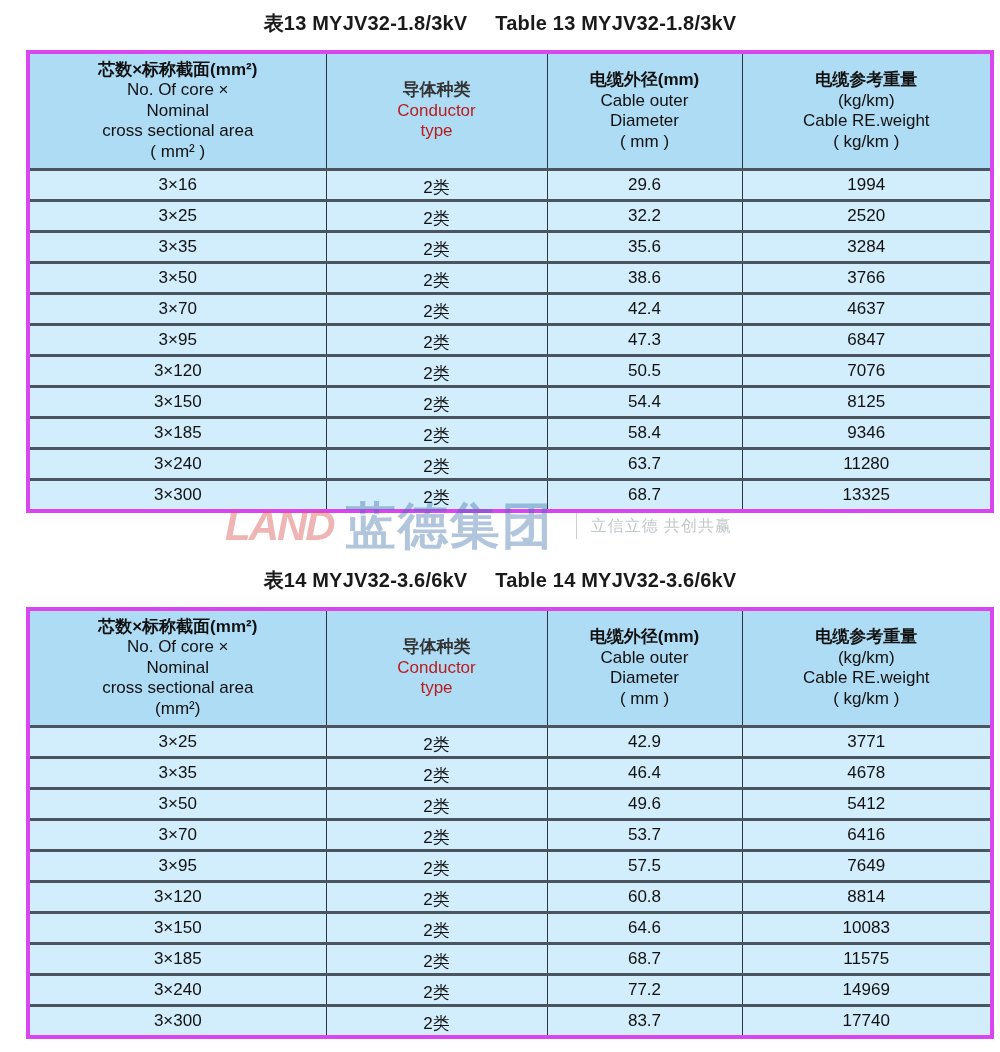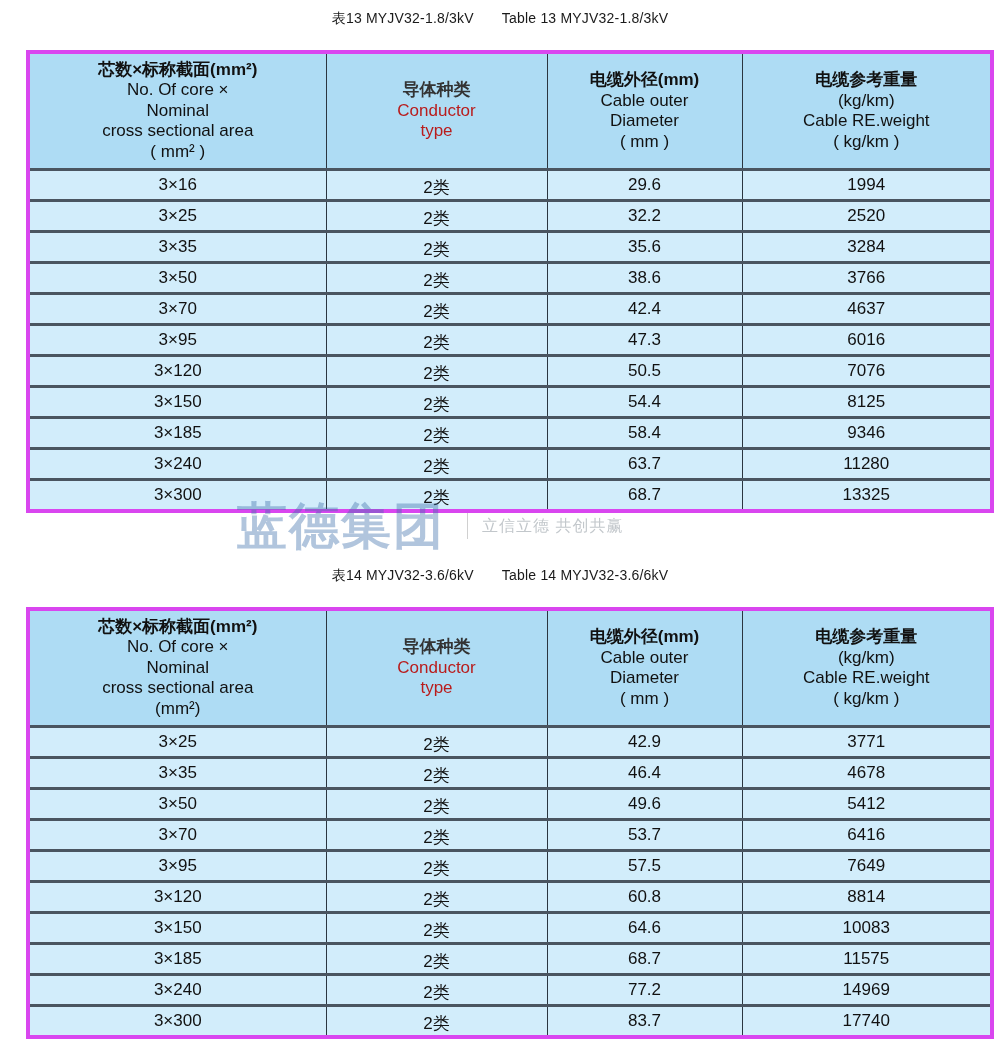--- a/index.html
+++ b/index.html
@@ -13,22 +13,22 @@
       position: relative;
       overflow: hidden;
       font-family: "Liberation Sans", "DejaVu Sans", sans-serif;
       color: #111111;
     }
     .caption {
       position: absolute;
       left: 0;
       width: 1000px;
       text-align: center;
-      font-size: 14px;
-      font-weight: normal;
+      font-size: 20px;
+      font-weight: bold;
       letter-spacing: 0.2px;
       color: #1a1a1a;
     }
     .caption span + span { margin-left: 28px; }
     #cap1 { top: 10px; }
     #cap2 { top: 567px; }
 
     table.spec {
       position: absolute;
       left: 26px;
@@ -187,21 +187,21 @@
       <tr>
         <td>3×70</td>
         <td class="type">2类</td>
         <td>42.4</td>
         <td>4637</td>
       </tr>
       <tr>
         <td>3×95</td>
         <td class="type">2类</td>
         <td>47.3</td>
-        <td>6016</td>
+        <td>6847</td>
       </tr>
       <tr>
         <td>3×120</td>
         <td class="type">2类</td>
         <td>50.5</td>
         <td>7076</td>
       </tr>
       <tr>
         <td>3×150</td>
         <td class="type">2类</td>
@@ -223,20 +223,21 @@
       <tr>
         <td>3×300</td>
         <td class="type">2类</td>
         <td>68.7</td>
         <td>13325</td>
       </tr>
     </tbody>
 </table>
 
 <div class="watermark">
+  <span class="wm-logo">LAND</span>
   <span class="wm-brand">蓝德集团</span>
   <span class="wm-sep"></span>
   <span class="wm-slogan">立信立德  共创共赢</span>
 </div>
 
 <div id="cap2" class="caption">
   <span>表14  MYJV32-3.6/6kV</span><span>Table 14 MYJV32-3.6/6kV</span>
 </div>
 
 <table id="tbl2" class="spec">

